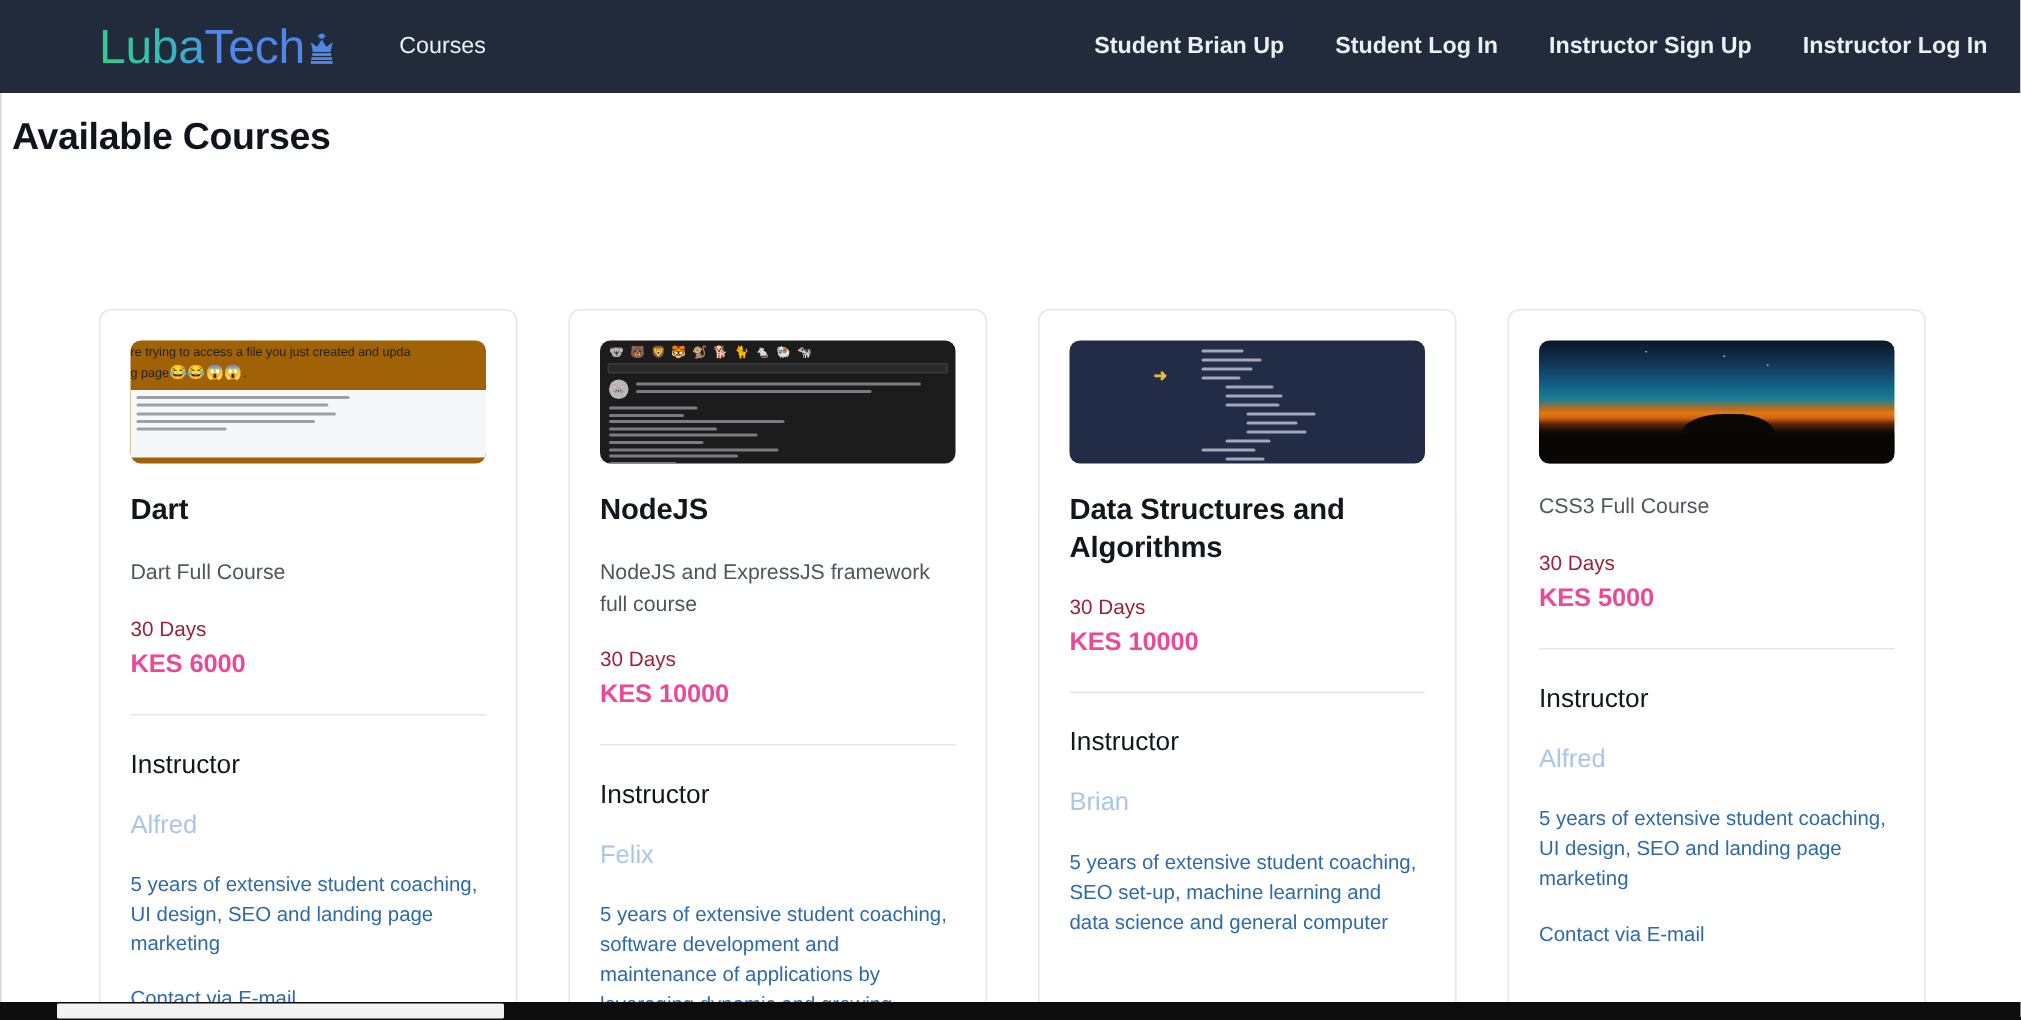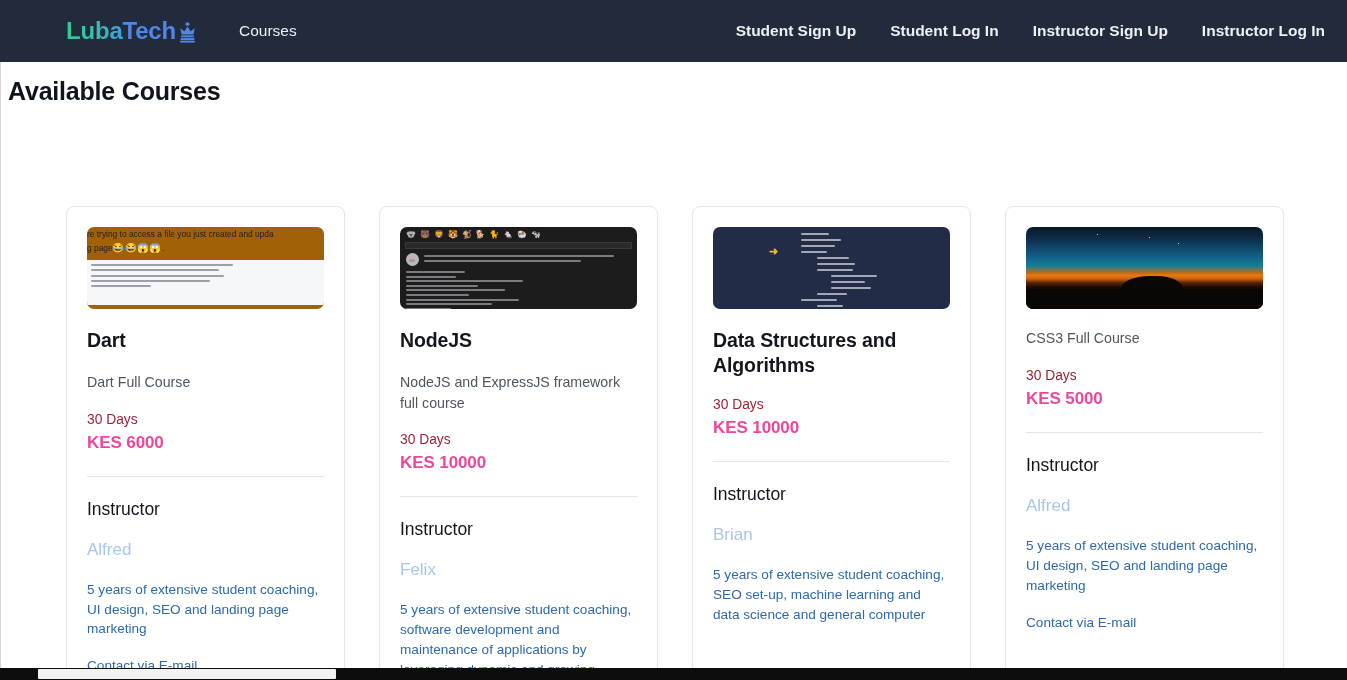--- a/index.html
+++ b/index.html
@@ -17,22 +17,22 @@
     background: #212b3b;
     display: flex;
     align-items: center;
     padding: 0 22px 0 66px;
     position: relative;
     z-index: 5;
   }
   .brand {
     display: flex;
     align-items: center;
-    font-size: 24px;
-    font-weight: 700;
+    font-size: 32px;
+    font-weight: 400;
     letter-spacing: -0.2px;
     white-space: nowrap;
   }
   .brand-luba {
     background: linear-gradient(90deg, #2ecc8f 0%, #34c3a8 45%, #3f9fdd 100%);
     -webkit-background-clip: text;
     background-clip: text;
     color: transparent;
   }
   .brand-tech {
@@ -301,21 +301,21 @@
         <path d="M2.2 6.2 L3.6 12.6 L15.4 12.6 L16.8 6.2 L12.6 9.2 L9.5 4.4 L6.4 9.2 Z" fill="#4f86e8"></path>
         <rect x="3.2" y="13.4" width="12.6" height="1.9" fill="#4f86e8"></rect>
         <rect x="2.6" y="16.1" width="13.8" height="1.9" fill="#4f86e8"></rect>
         <rect x="2.2" y="18.7" width="14.6" height="1.9" fill="#4f86e8"></rect>
       </svg>
     </span>
   </div>
   <div class="nav-courses">Courses</div>
 
   <div class="nav-right">
-    <div class="nav-link">Student Sign Up</div>
+    <div class="nav-link">Student Brian Up</div>
     <div class="nav-link">Student Log In</div>
     <div class="nav-link">Instructor Sign Up</div>
     <div class="nav-link">Instructor Log In</div>
   </div>
 </div>
 
 <div class="page-title">Available Courses</div>
 
 <div class="grid-wrap">
 <div class="grid">

